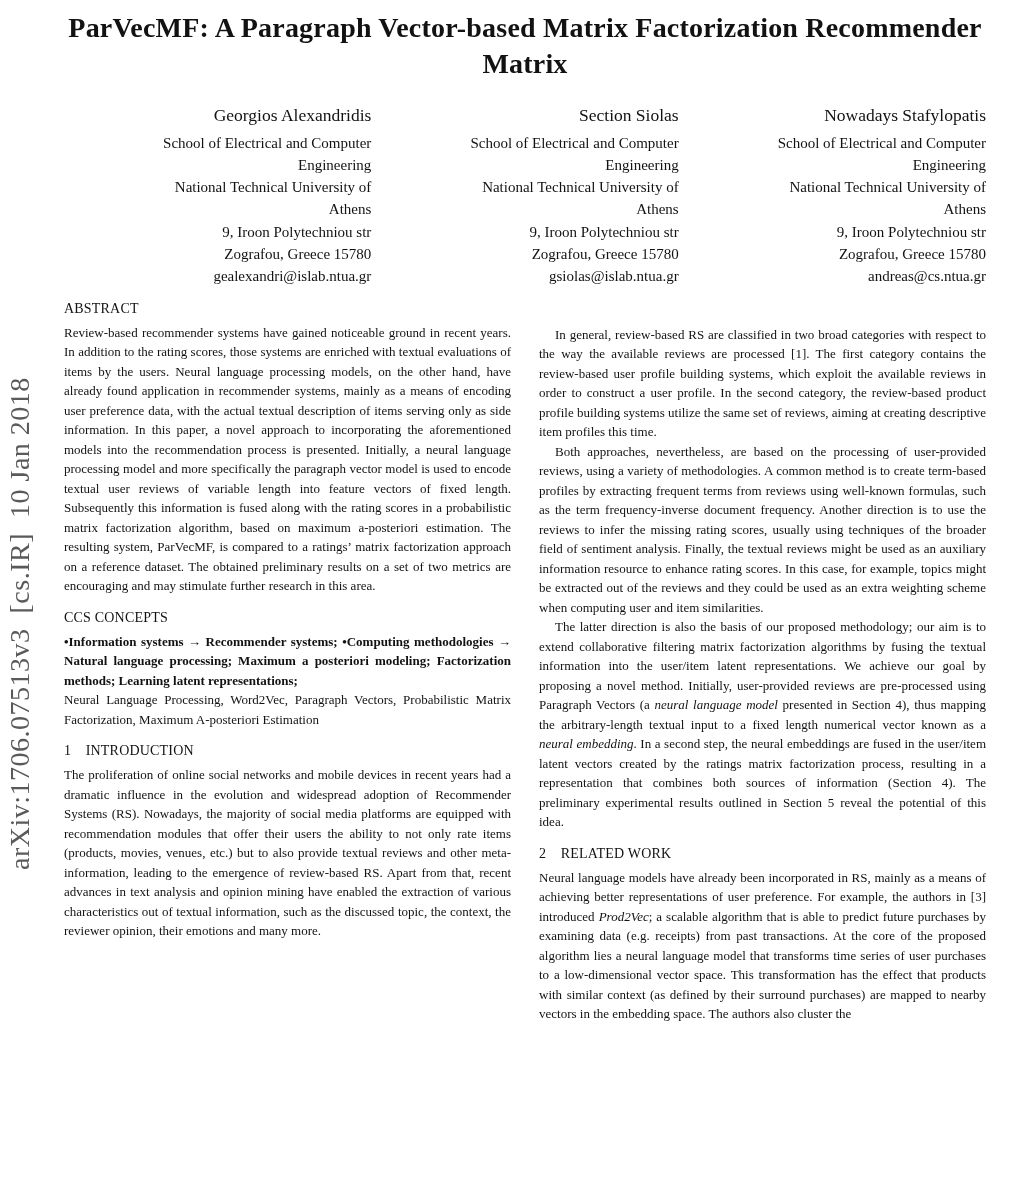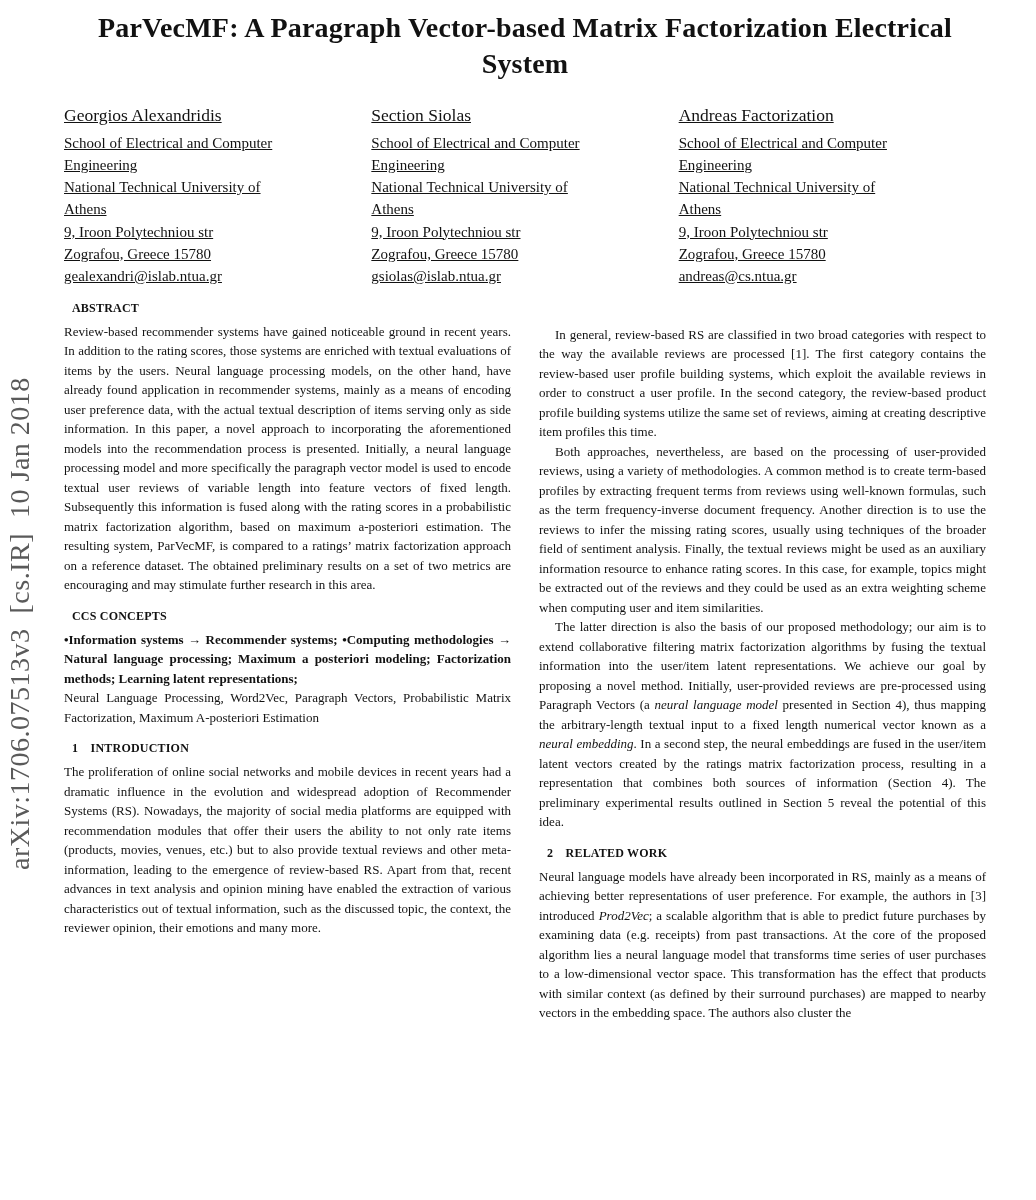--- a/index.html
+++ b/index.html
@@ -36,35 +36,35 @@
     font-size: 28px;
     line-height: 1.3;
     font-weight: bold;
     text-align: center;
     letter-spacing: 0.2px;
   }
   .authors-row {
     margin-top: 22px;
     display: flex;
   }
-  .author { flex: 1; text-align: left; text-decoration: underline; }
+  .author { flex: 1; text-align: right; }
   .author-name { font-size: 17.5px; margin-bottom: 6px; }
   .author-affiliation { font-size: 15px; line-height: 1.48; white-space: pre-line; }
   .author-email { font-size: 15px; margin-top: 3px; }
   .columns {
     margin-top: 16px;
     display: flex;
     gap: 28px;
   }
   .col { flex: 1; min-width: 0; }
   .col-right { padding-top: 24px; }
   h2 {
-    font-size: 12px;
-    font-weight: bold;
-    margin: 14px 0 6px 8px;
+    font-size: 14px;
+    font-weight: normal;
+    margin: 14px 0 6px 0;
     letter-spacing: 0.2px;
   }
   .col-left h2:first-child { margin-top: 0; }
   .sec-num { display: inline-block; min-width: 1.55em; }
   p {
     font-size: 13px;
     line-height: 19.5px;
     text-align: justify;
     hyphens: auto;
     -webkit-hyphens: auto;
@@ -73,21 +73,21 @@
   .ccs { font-weight: bold; }
   .italic { font-style: italic; }
 </style>
 </head>
 <body>
 
 <div class="arxiv-strip">arXiv:1706.07513v3  [cs.IR]  10 Jan 2018</div>
 
 <div class="content">
 
-  <h1 class="title">ParVecMF: A Paragraph Vector-based Matrix Factorization Electrical System</h1>
+  <h1 class="title">ParVecMF: A Paragraph Vector-based Matrix Factorization Recommender Matrix</h1>
 
   <div class="authors-row">
     <div class="author">
       <div class="author-name">Georgios Alexandridis</div>
       <div class="author-affiliation">School of Electrical and Computer
 Engineering
 National Technical University of
 Athens
 9, Iroon Polytechniou str
 Zografou, Greece 15780</div>
@@ -97,21 +97,21 @@
       <div class="author-name">Section Siolas</div>
       <div class="author-affiliation">School of Electrical and Computer
 Engineering
 National Technical University of
 Athens
 9, Iroon Polytechniou str
 Zografou, Greece 15780</div>
       <div class="author-email">gsiolas@islab.ntua.gr</div>
     </div>
     <div class="author">
-      <div class="author-name">Andreas Factorization</div>
+      <div class="author-name">Nowadays Stafylopatis</div>
       <div class="author-affiliation">School of Electrical and Computer
 Engineering
 National Technical University of
 Athens
 9, Iroon Polytechniou str
 Zografou, Greece 15780</div>
       <div class="author-email">andreas@cs.ntua.gr</div>
     </div>
   </div>
 

